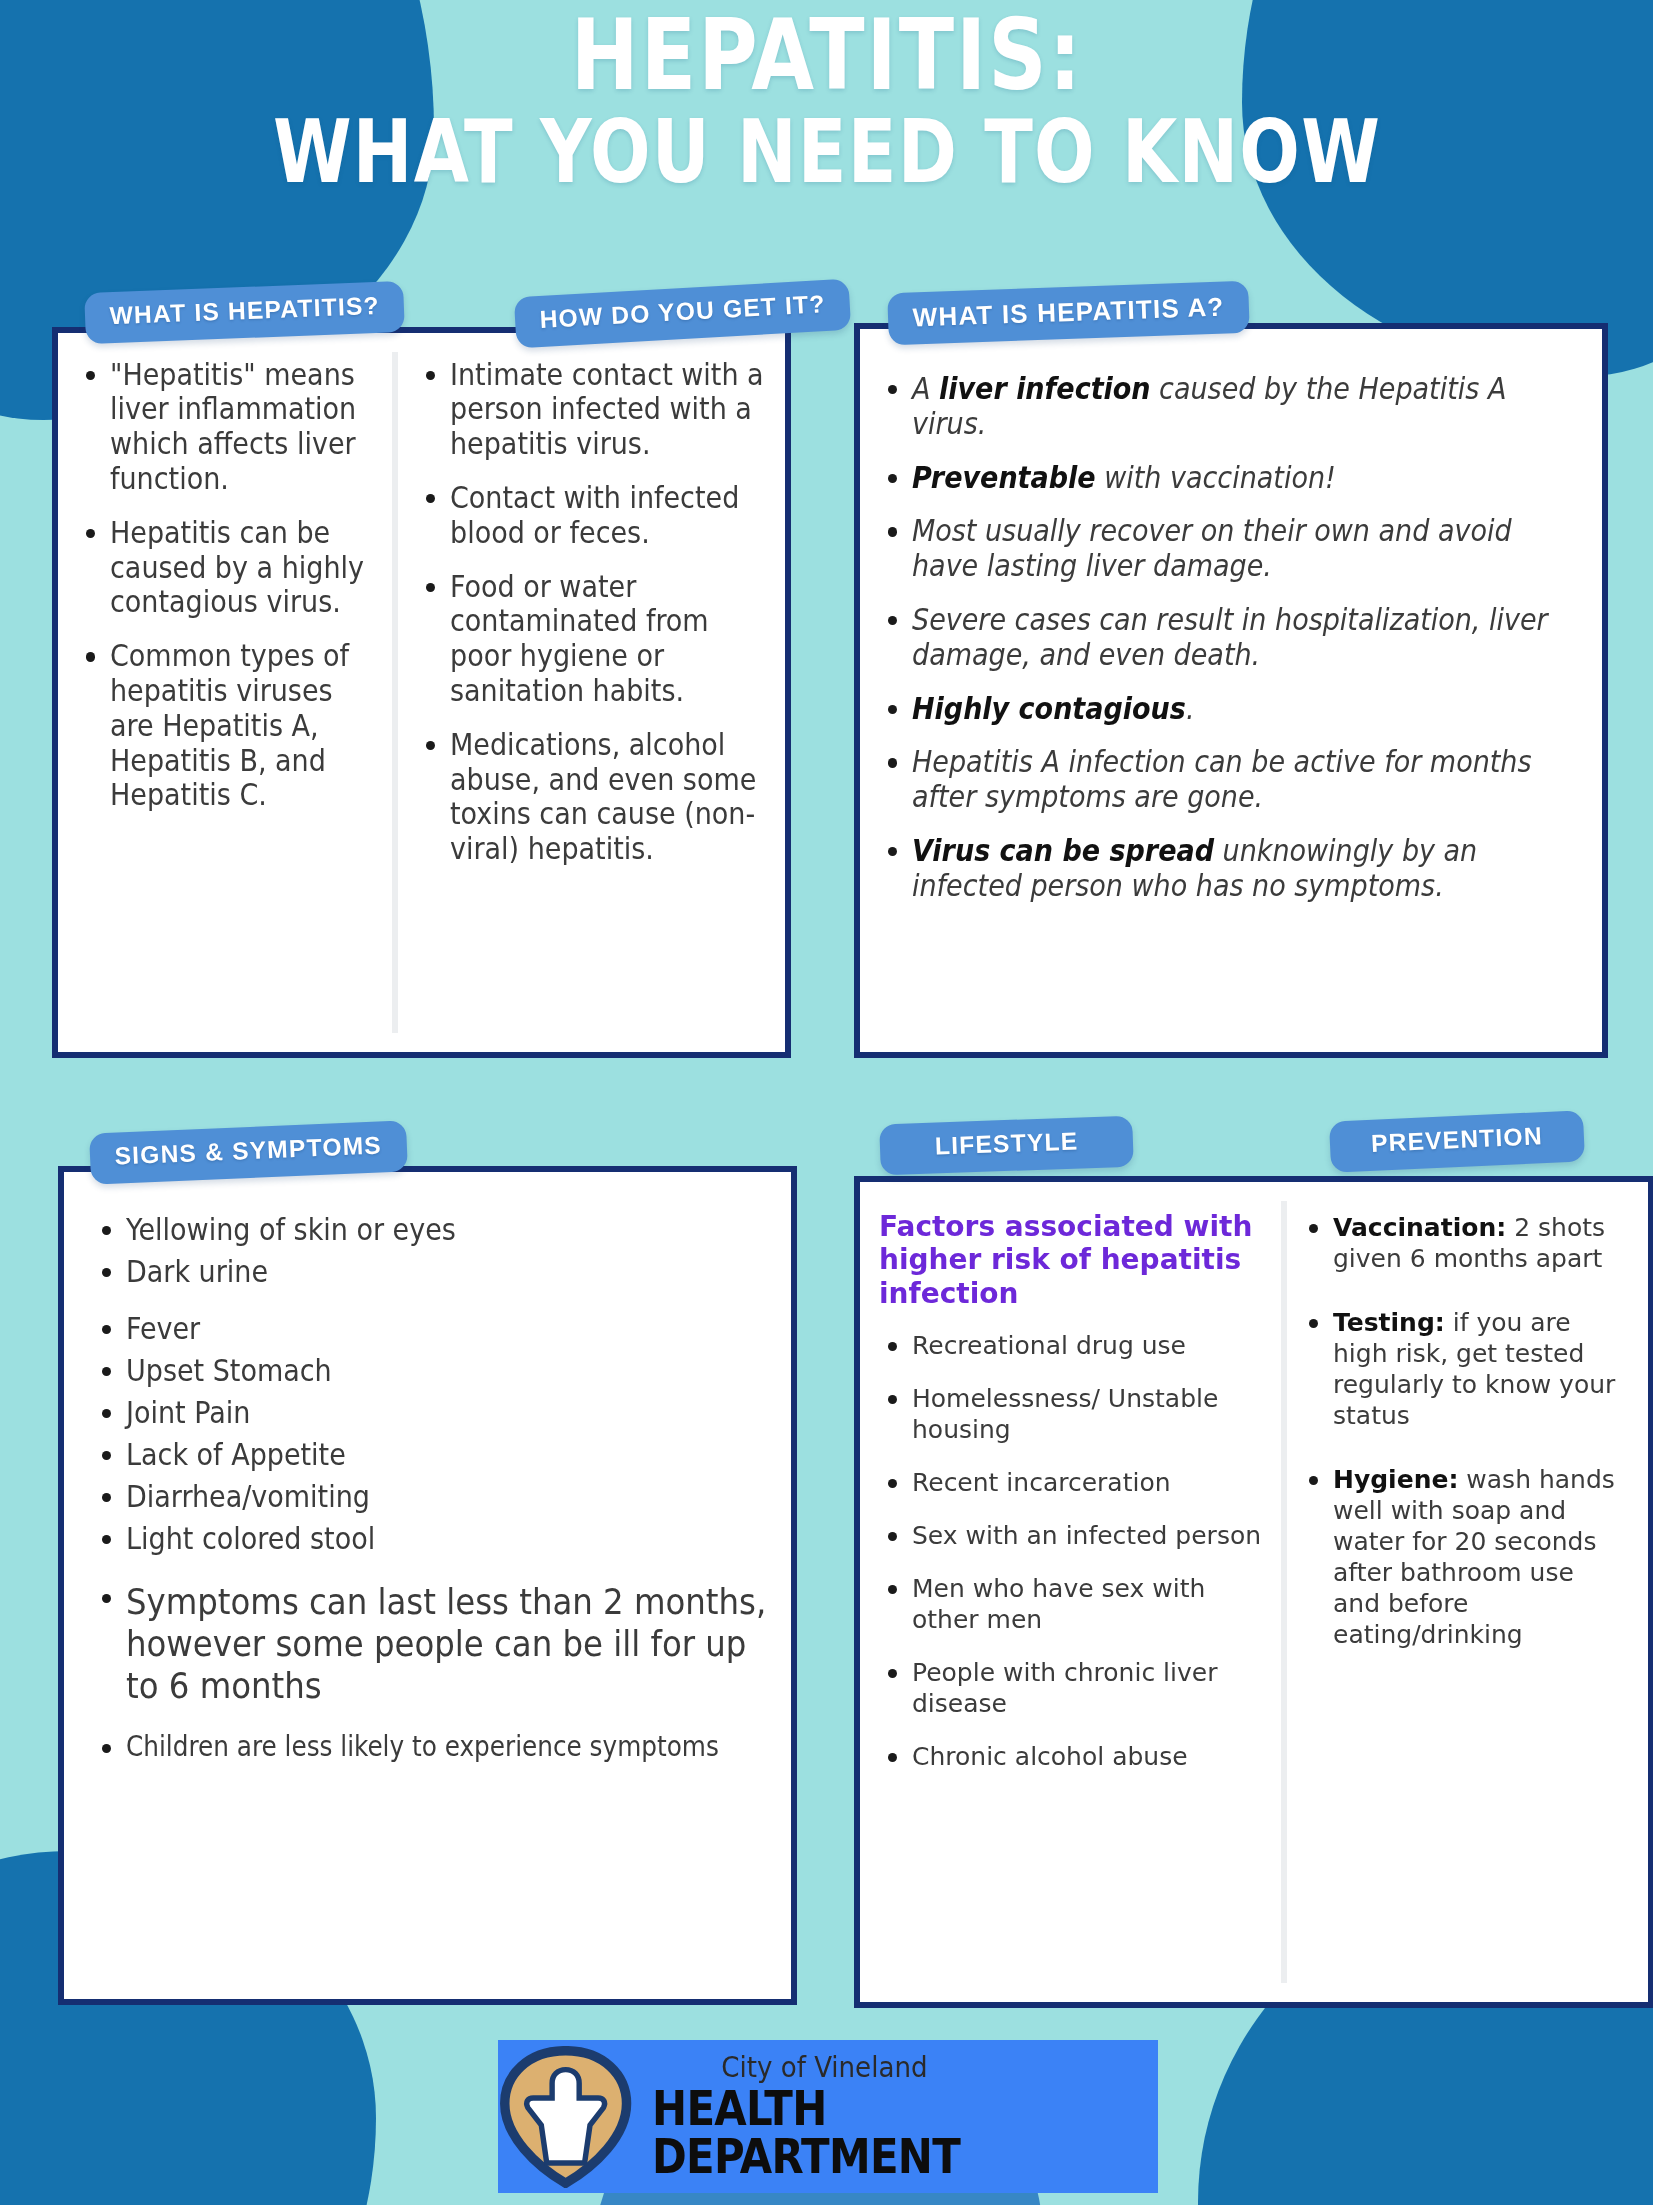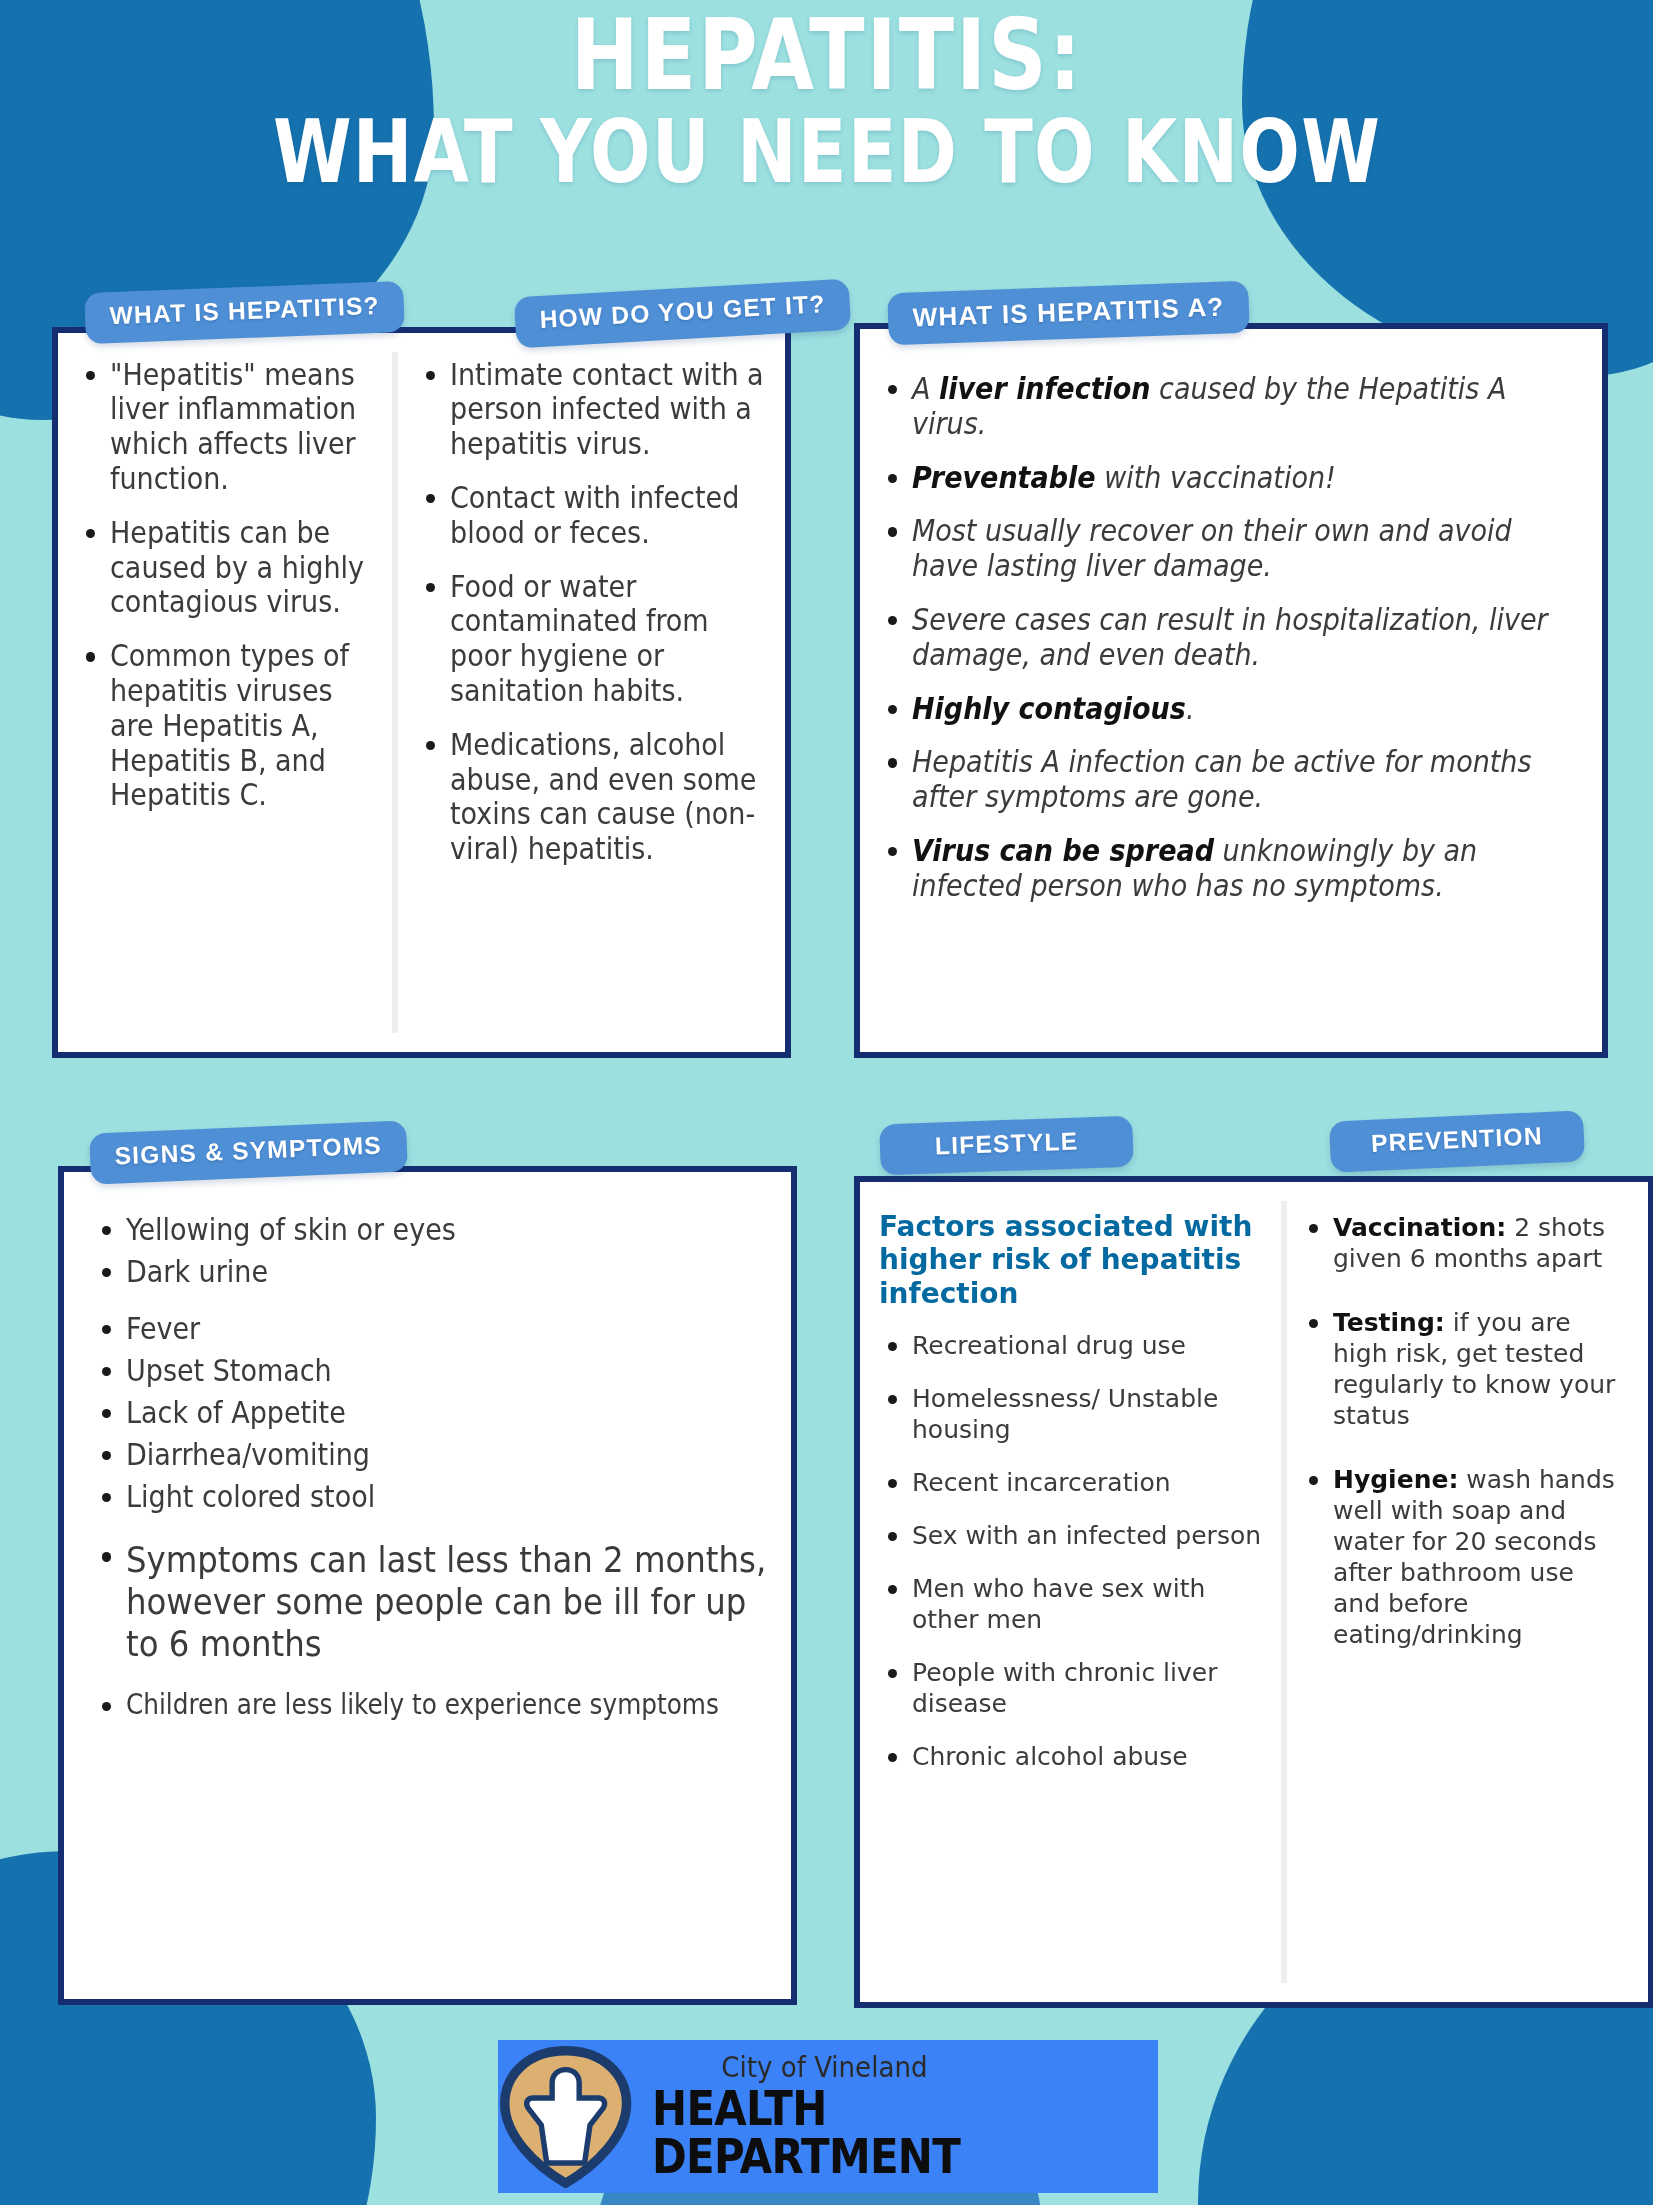--- a/index.html
+++ b/index.html
@@ -160,21 +160,21 @@
   }
   .wide li::before { top: 11.6px; width: 8.7px; height: 8.7px; }
 
   b, strong { color: #111111; font-weight: 700; }
 
   .block-head {
     font-family: "DejaVu Sans", sans-serif;
     font-weight: 700;
     font-size: 28px;
     line-height: 1.2;
-    color: #0369a1;
+    color: #6d28d9;
     margin-bottom: 20px;
   }
 
   
   .logo-bar {
     position: absolute;
     left: 498px; top: 2040px;
     width: 660px; height: 153px;
     background: #3b82f6;
     display: flex;
@@ -258,20 +258,21 @@
   <div class="tab" style="left:888px; top:287px; transform:rotate(-2.0deg); font-size:26px;">WHAT IS HEPATITIS A?</div>
 
   <div class="panel" style="left:58px; top:1166px; width:739px; height:839px;">
     <div class="panel-inner">
       <div class="col narrow" style="width:100%; padding-top:41px; padding-left:29px;">
         <ul class="bl" style="margin-bottom:24.6px;">
           <li style="margin-bottom:7.2px;">Yellowing of skin or eyes</li>
           <li style="margin-bottom:22px;">Dark urine</li>
           <li style="margin-bottom:7.2px;">Fever</li>
           <li style="margin-bottom:7.2px;">Upset Stomach</li>
+          <li style="margin-bottom:7.2px;">Joint Pain</li>
           <li style="margin-bottom:7.2px;">Lack of Appetite</li>
           <li style="margin-bottom:7.2px;">Diarrhea/vomiting</li>
           <li style="margin-bottom:7.2px;">Light colored stool</li>
         </ul>
         <ul class="bl" style="font-size:27.5px;">
           <li style="font-size:36px; margin-bottom:24.6px;">Symptoms can last less than 2 months, however some people can be ill for up to 6 months</li>
           <li style="font-size:27.5px;">Children are less likely to experience symptoms</li>
         </ul>
       </div>
     </div>

